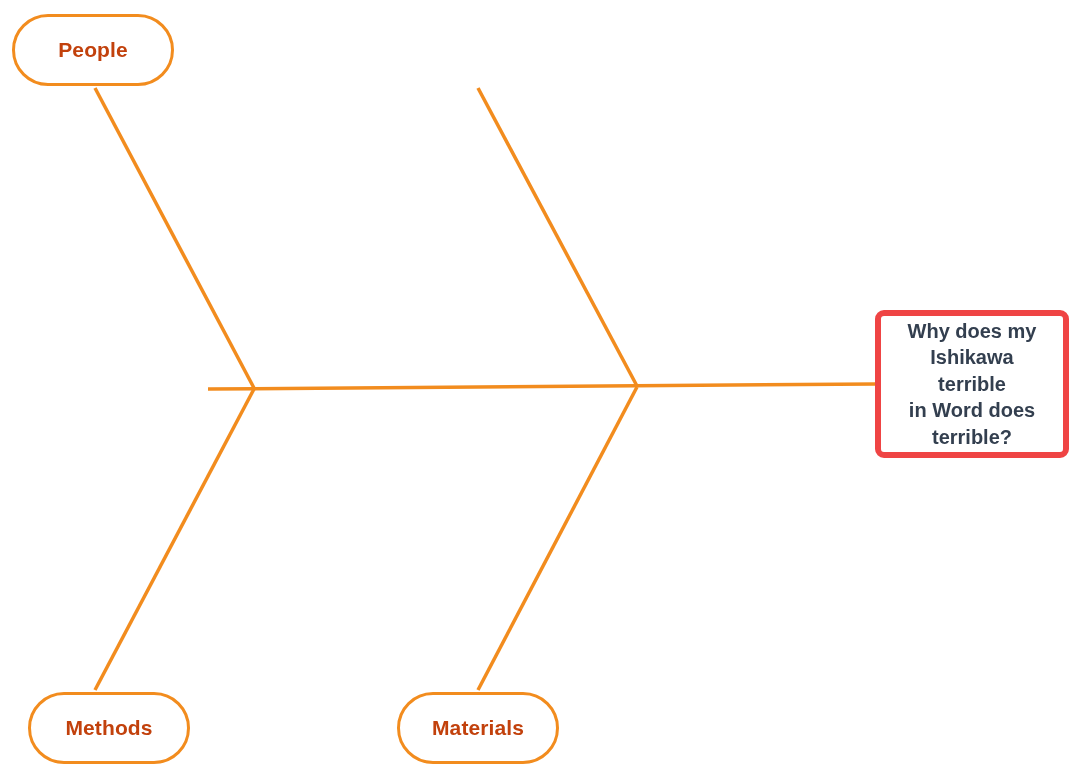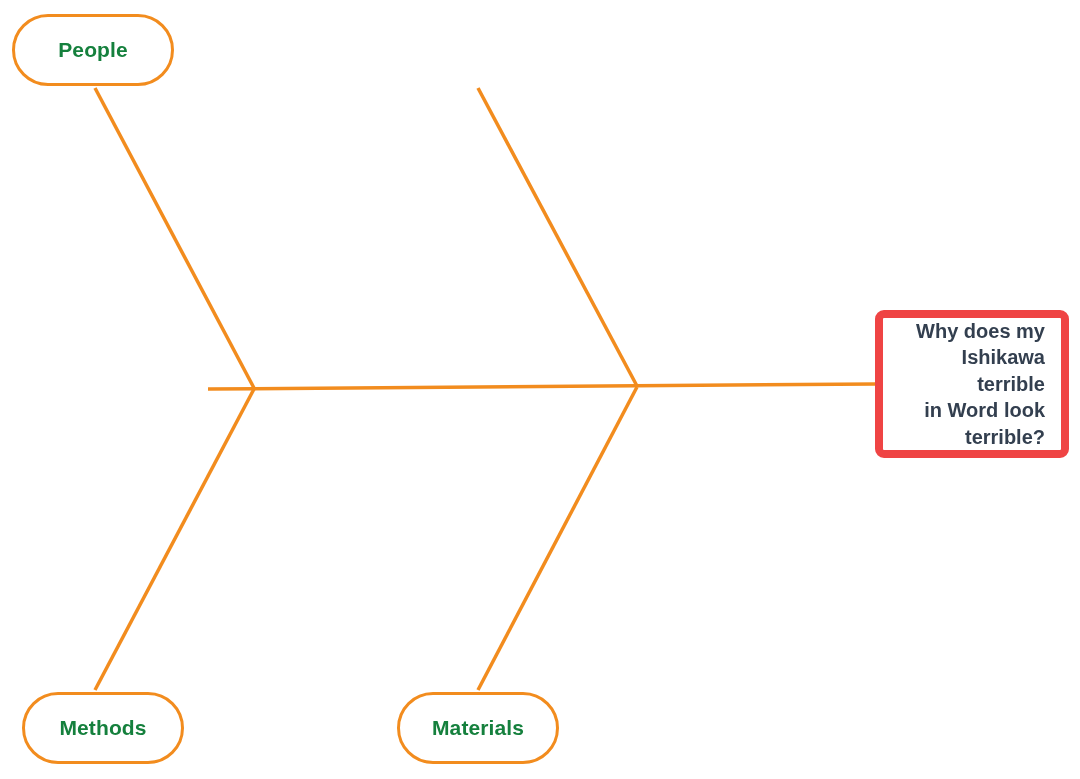--- a/index.html
+++ b/index.html
@@ -35,42 +35,41 @@
     justify-content: center;
     text-align: center;
   }
   .category-box {
     border: 3px solid #F28C1E;
     border-radius: 36px;
   }
   .category-label {
     font-size: 21px;
     font-weight: bold;
-    color: #15803d;
+    color: #c2410c;
     letter-spacing: 0.1px;
     line-height: 1.2;
     text-align: center;
   }
   .head-box {
-    border: 8px solid #ef4444;
+    border: 6px solid #ef4444;
     border-radius: 9px;
-    padding: 6px 16px;
-    text-align: right;
+    padding: 6px 25px;
   }
   .head-label {
     font-size: 20px;
     font-weight: bold;
     color: #333F4F;
     line-height: 1.33;
   }
 
   
   #box-people      { left: 12px;  top: 14px;  width: 162px; height: 72px; }
   #box-environment { left: 397px; top: 14px;  width: 162px; height: 72px; }
-  #box-methods     { left: 22px;  top: 692px; width: 162px; height: 72px; }
+  #box-methods     { left: 28px;  top: 692px; width: 162px; height: 72px; }
   #box-materials   { left: 397px; top: 692px; width: 162px; height: 72px; }
   #box-head        { left: 875px; top: 310px; width: 194px; height: 148px; }
 </style>
 </head>
 <body>
 
 <div id="diagram-canvas">
 
   <svg id="bones-layer" viewBox="0 0 1080 779" width="1080" height="779" xmlns="http://www.w3.org/2000/svg">
 
@@ -95,18 +94,18 @@
   </div>
 
   <div class="node-box category-box" id="box-materials">
     <span class="category-label">Materials</span>
   </div>
 
   <div class="node-box head-box" id="box-head">
     <span class="head-label">
       <span>Why does my</span><br>
       <span>Ishikawa terrible</span><br>
-      <span>in Word look</span><br>
+      <span>in Word does</span><br>
       <span>terrible?</span>
     </span>
   </div>
 
 </div>
 
 </body></html>

